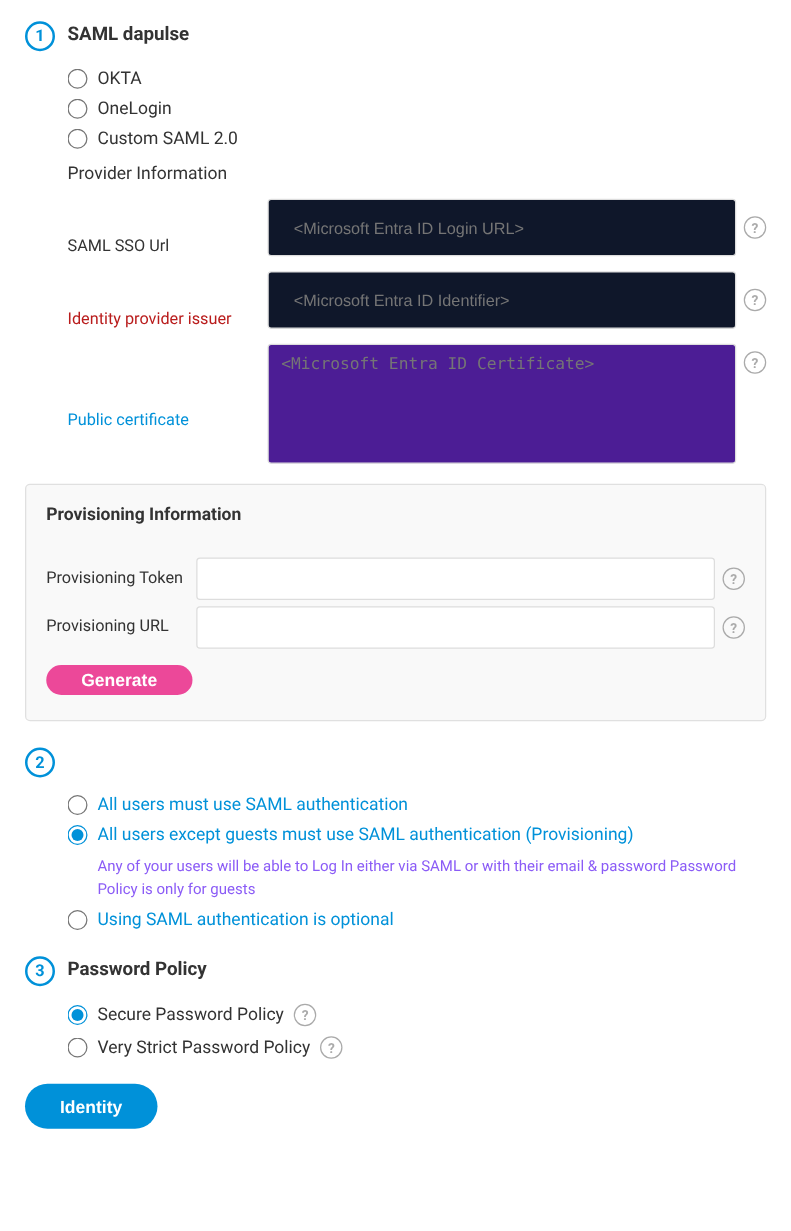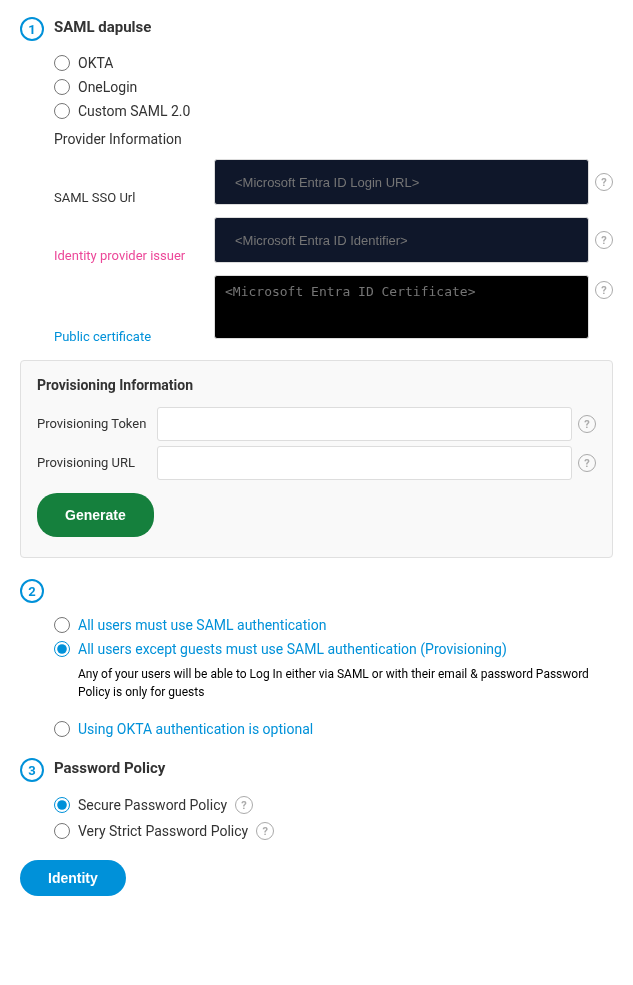--- a/index.html
+++ b/index.html
@@ -111,24 +111,24 @@
       height: 46px;
       border: 1px solid #ddd;
       border-radius: 3px;
       background: #0f172a;
       padding: 0 20px;
       font-size: 13px;
       color: #888;
     }
     .form-textarea {
       flex: 1;
-      height: 64px;
+      height: 96px;
       border: 1px solid #ddd;
       border-radius: 3px;
-      background: #000000;
+      background: #4c1d95;
       padding: 8px 10px;
       font-size: 13px;
       color: #888;
       resize: none;
     }
     .help-icon {
       width: 18px;
       height: 18px;
       border-radius: 50%;
       border: 1px solid #aaa;
@@ -145,21 +145,21 @@
       background: #f9f9f9;
       border: 1px solid #e0e0e0;
       border-radius: 4px;
       padding: 16px 16px 20px 16px;
       margin-left: 0;
       margin-bottom: 20px;
     }
     .provisioning-title {
       font-weight: 700;
       font-size: 14px;
-      margin-bottom: 14px;
+      margin-bottom: 26px;
       color: #333;
     }
     .prov-form-row {
       display: flex;
       align-items: center;
       margin-bottom: 5px;
     }
     .prov-label {
       width: 120px;
       flex-shrink: 0;
@@ -176,35 +176,35 @@
     .prov-input {
       flex: 1;
       height: 34px;
       border: 1px solid #ddd;
       border-radius: 3px;
       background: #fff;
       padding: 0 10px;
       font-size: 13px;
     }
     .generate-btn {
-      background: #15803d;
+      background: #ec4899;
       color: #fff;
       border: none;
       border-radius: 20px;
-      padding: 14px 28px;
+      padding: 4px 28px;
       font-size: 14px;
       font-weight: 600;
       cursor: pointer;
       margin-top: 8px;
     }
     .radio-description {
       font-size: 12px;
-      color: #000000;
+      color: #8b5cf6;
       margin-left: 24px;
-      margin-bottom: 20px;
+      margin-bottom: 8px;
       line-height: 1.5;
       max-width: 520px;
     }
     .notice-box {
       background: #f0f8ff;
       border: 1px solid #cce5f5;
       border-radius: 4px;
       padding: 12px 16px;
       font-size: 13px;
       color: #555;
@@ -254,21 +254,21 @@
 
       <div class="form-row">
         <div class="form-label">SAML SSO Url</div>
         <div class="form-input-wrap">
           <input class="form-input" type="text" placeholder="&lt;Microsoft Entra ID Login URL&gt;" style="">
           <div class="help-icon">?</div>
         </div>
       </div>
 
       <div class="form-row">
-        <div class="form-label red" style="color:#ec4899;">Identity provider issuer</div>
+        <div class="form-label red" style="color:#b91c1c;">Identity provider issuer</div>
         <div class="form-input-wrap">
           <input class="form-input" type="text" placeholder="&lt;Microsoft Entra ID Identifier&gt;" style="">
           <div class="help-icon">?</div>
         </div>
       </div>
 
       <div class="form-row align-top">
         <div class="form-label blue" style="color:#0091d9;margin-top:48px;">Public certificate</div>
         <div class="form-input-wrap">
           <textarea class="form-textarea" placeholder="&lt;Microsoft Entra ID Certificate&gt;" style=""></textarea>
@@ -317,21 +317,21 @@
 
       <label class="radio-item">
         <input type="radio" name="login-restriction" checked="" style="">
         <span class="radio-label blue">All users except guests must use SAML authentication (Provisioning)</span>
       </label>
       <div class="radio-description">Any of your users will be able to Log In either via SAML or with their email &amp; password
 Password Policy is only for guests</div>
 
       <label class="radio-item">
         <input type="radio" name="login-restriction" style="">
-        <span class="radio-label blue">Using OKTA authentication is optional</span>
+        <span class="radio-label blue">Using SAML authentication is optional</span>
       </label>
     </div>
   </div>
 
   
   <div class="section">
     <div class="section-header">
       <div class="step-circle">3</div>
       <div class="section-title">Password Policy</div>
     </div>

